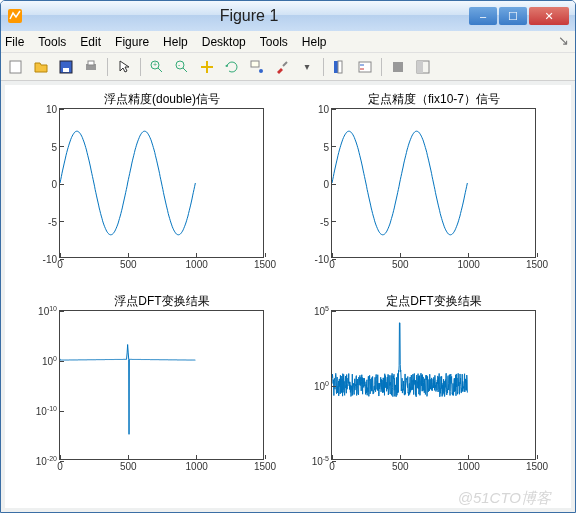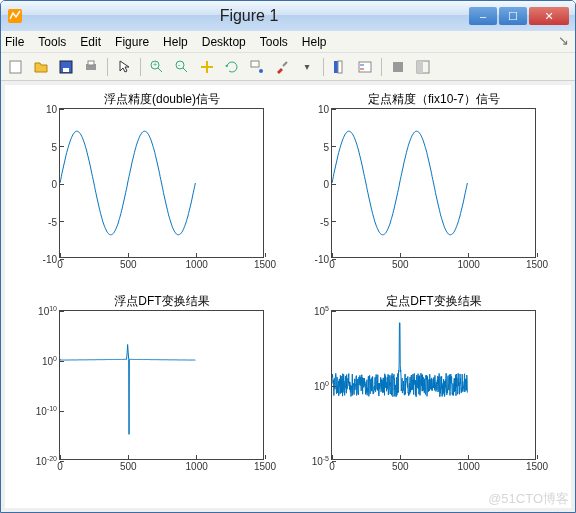--- a/index.html
+++ b/index.html
@@ -25,21 +25,21 @@
   .axes { border: 1px solid #444; position: relative; background: #fff; box-shadow: inset 0 0 0 1px rgba(0,0,0,0); }
   .tick { position: absolute; font-size: 10px; color: #333; font-family: Arial, sans-serif; }
   .tick.y { right: 100%; margin-right: 3px; transform: translateY(-50%); text-align: left; white-space: nowrap; }
   .tick.x { top: 100%; margin-top: 2px; transform: translateX(-50%); }
   .tickm { position: absolute; background: #444; }
   .tickm.y { width: 4px; height: 1px; left: 0; }
   .tickm.x { height: 4px; width: 1px; bottom: 0; }
   svg.curve { position: absolute; top: 0; left: 0; width: 100%; height: 100%; }
   svg.curve path { fill: none; stroke: #0072BD; stroke-width: 1; }
   sup { font-size: 0.7em; }
-  .watermark { position: absolute; right: 6px; bottom: 4px; color: #bbb; font-size: 13px; opacity: 0.6; }
+  .watermark { position: absolute; right: 24px; bottom: 4px; color: #bbb; font-size: 15px; font-style: italic; opacity: 0.6; }
 </style>
 </head>
 <body>
 
 <div class="window">
   <div class="titlebar">
     <span class="icon">
       <svg viewBox="0 0 16 16">
           <rect x="1" y="1" width="14" height="14" fill="#f90" rx="2"></rect>
           <path d="M3 11 L6 5 L9 9 L13 3" stroke="#fff" stroke-width="1.5" fill="none"></path>

